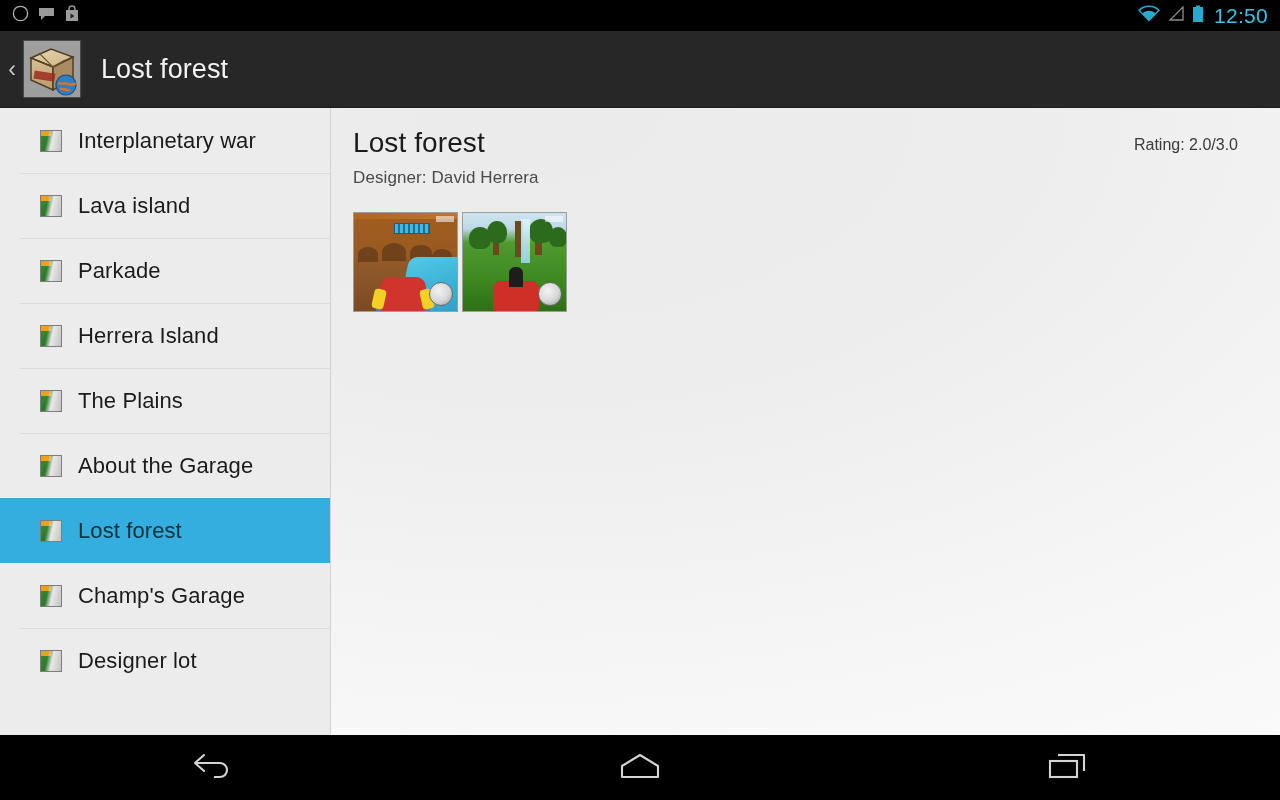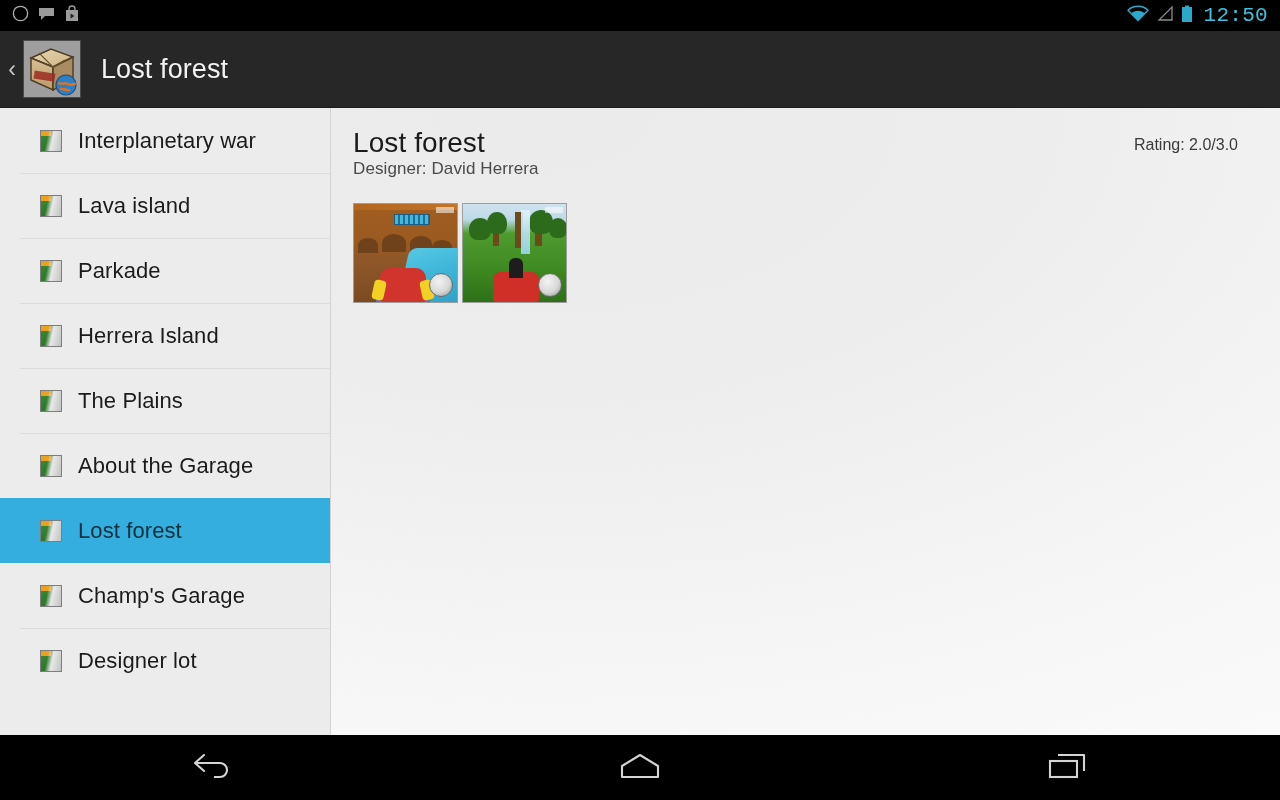--- a/index.html
+++ b/index.html
@@ -16,21 +16,21 @@
     position: absolute; left: 0; top: 0; width: 1280px; height: 31px;
     background: #000; display: flex; align-items: center;
   }
   #status-notifications { display: flex; align-items: center; gap: 9px; padding-left: 12px; }
   .notif-icon { display: block; opacity: .82; }
   #status-right {
     margin-left: auto; display: flex; align-items: center; gap: 7px; padding-right: 12px;
   }
   #status-clock {
     color: #3fc1e0; font-size: 21px; letter-spacing: .3px; padding-left: 3px;
-    font-family: Liberation Mono, monospace;
+    font-family: Liberation Sans, sans-serif;
   }
 
   
   #action-bar {
     position: absolute; left: 0; top: 31px; width: 1280px; height: 77px;
     background: #272727; display: flex; align-items: center;
     border-bottom: 1px solid #1b1b1b;
   }
   #up-chevron {
     width: 20px; text-align: center; color: #c9c9c9; font-size: 23px;
@@ -91,21 +91,21 @@
     flex: 1; height: 627px; position: relative;
     background: radial-gradient(150% 130% at 22% 0%, #ebebeb 0%, #ededed 35%, #f7f7f7 75%, #fbfbfb 100%);
     padding: 19px 42px 0 22px;
   }
   #detail-head { display: flex; align-items: flex-start; }
   #detail-titles { flex: 1; }
   #detail-title {
     font-size: 28px; color: #1b1b1b; font-weight: normal; letter-spacing: .1px;
   }
   #detail-designer {
-    font-size: 17px; color: #4a4a4a; margin-top: 0; letter-spacing: .1px;
+    font-size: 17px; color: #4a4a4a; margin-top: 9px; letter-spacing: .1px;
   }
   #detail-rating {
     font-size: 16px; color: #3b3b3b; padding-top: 9px; white-space: nowrap;
   }
   #shots { display: flex; gap: 4px; margin-top: 24px; }
   .shot {
     width: 105px; height: 100px; border: 1px solid #9d9d9d;
     position: relative; overflow: hidden; background: #333;
   }
   

